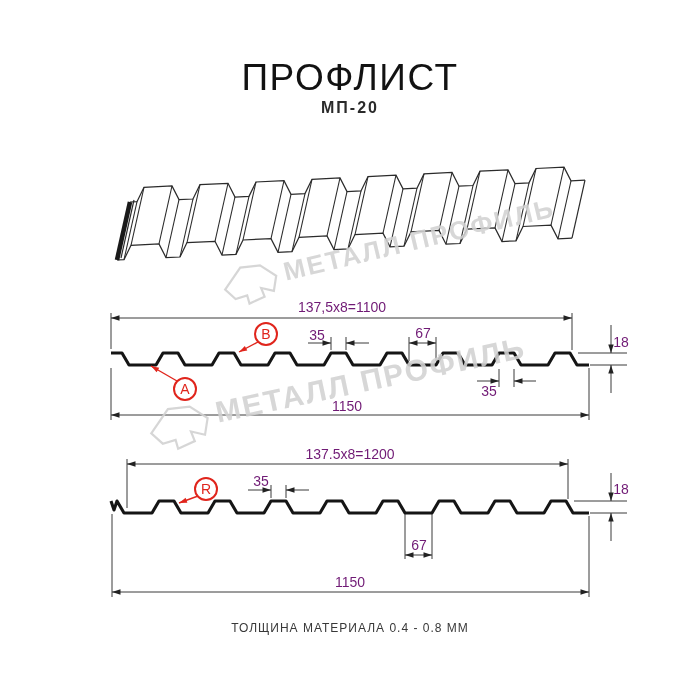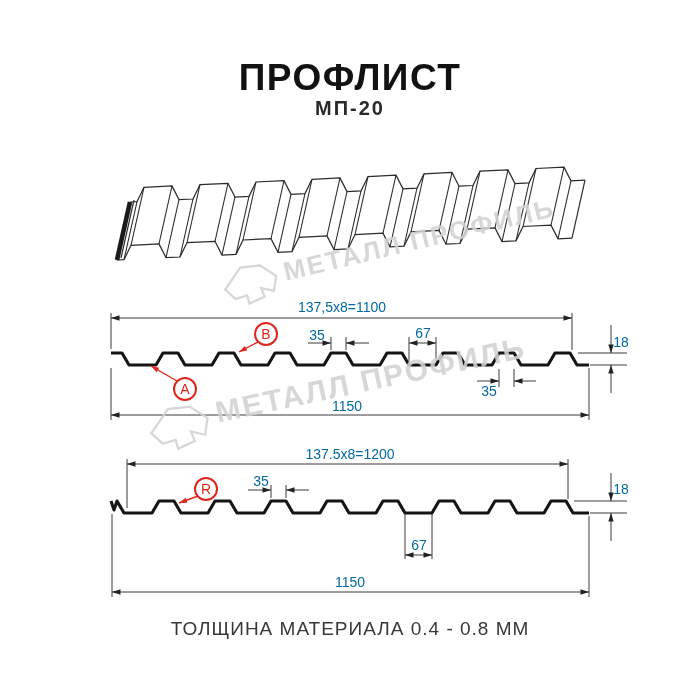--- a/index.html
+++ b/index.html
@@ -1,23 +1,23 @@
 <!DOCTYPE html>
 <html><head>
 <meta charset="utf-8">
 <style>
   html,body{margin:0;padding:0;background:#ffffff;}
   .stage{position:relative;width:700px;height:700px;background:#ffffff;overflow:hidden;
          font-family:"Liberation Sans",sans-serif;}
   svg{position:absolute;left:0;top:0;}
   .lbl{position:absolute;transform:translate(-50%,-50%);white-space:nowrap;
-       font:14px "Liberation Sans",sans-serif;color:#0369a1;z-index:6;line-height:1;}
-  .title{font-size:37px;font-weight:bold;letter-spacing:1.5px;color:#121212;}
-  .subtitle{font-size:20px;font-weight:bold;letter-spacing:2px;color:#2a2a2a;}
-  .footer{font-size:19px;letter-spacing:1px;color:#383838;}
+       font:14px "Liberation Sans",sans-serif;color:#701a75;z-index:6;line-height:1;}
+  .title{font-size:37px;font-weight:normal;letter-spacing:1.5px;color:#121212;}
+  .subtitle{font-size:16px;font-weight:bold;letter-spacing:2px;color:#2a2a2a;}
+  .footer{font-size:12px;letter-spacing:1px;color:#383838;}
   .mk{color:#e0251c;font-size:14px;z-index:7;}
   .wm{position:absolute;color:#d2d2d2;font-weight:bold;white-space:nowrap;line-height:1;
       transform-origin:0 50%;opacity:.88;letter-spacing:2px;z-index:5;}
   .wm1{left:284px;top:259px;font-size:26px;transform:rotate(-13.5deg);}
   .wm2{left:216px;top:398px;font-size:30px;transform:rotate(-12deg);}
 </style>
 </head>
 <body>
 
 <div class="stage">

